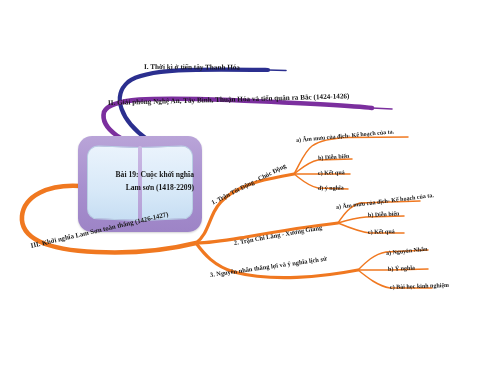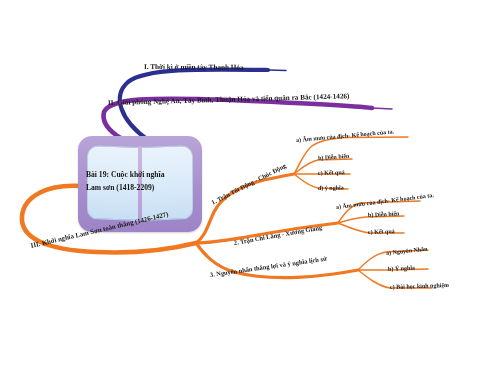--- a/index.html
+++ b/index.html
@@ -80,21 +80,21 @@
     width: 4px;
     height: 74px;
     background: linear-gradient(180deg,#cbb9e4,#b49fd6);
     border-radius: 2px;
   }
   #central-text {
     position: absolute;
     left: 8px;
     top: 32px;
     width: 108px;
-    text-align: left;
+    text-align: right;
     font-size: 7.6px;
     font-weight: bold;
     color: #141414;
     line-height: 13px;
     z-index: 4;
   }
   .cl { display: block; }
 </style>
 </head>
 <body>
@@ -133,21 +133,21 @@
     <div class="book-shell"></div>
     <div class="book-page left"></div>
     <div class="book-page right"></div>
     <div class="book-spine"></div>
     <div id="central-text">
       <span class="cl">Bài 19: Cuộc khởi nghĩa</span>
       <span class="cl">Lam sơn (1418-2209)</span>
     </div>
   </div>
 
-  <div class="branch-label lvl1" style="left:144px; top:64px; transform: rotate(0.4deg);">I. Thời kì ở miền tây Thanh Hóa</div>
+  <div class="branch-label lvl1" style="left:144px; top:64px; transform: rotate(0.4deg);">I. Thời kì ở tiến tây Thanh Hóa</div>
 
   <div class="branch-label lvl1" style="left:108px; top:100px; transform: rotate(-1.6deg);">II. Giải phóng Nghệ An, Tây Bình, Thuận Hóa và tiến quân ra Bắc (1424-1426)</div>
 
   <div class="branch-label lvl1" style="left:31px; top:243px; transform: rotate(-13deg); font-size:6.8px;">III. Khởi nghĩa Lam Sơn toàn thắng (1426-1427)</div>
 
   <div class="branch-label lvl2" style="left:212px; top:200px; transform: rotate(-27deg);">1. Trận Tốt Động - Chúc Động</div>
 
   <div class="branch-label lvl2" style="left:234px; top:240px; transform: rotate(-10deg);">2. Trận Chi Lăng - Xương Giang</div>
 
   <div class="branch-label lvl2" style="left:210px; top:272px; transform: rotate(-8deg);">3. Nguyên nhân thắng lợi và ý nghĩa lịch sử</div>

